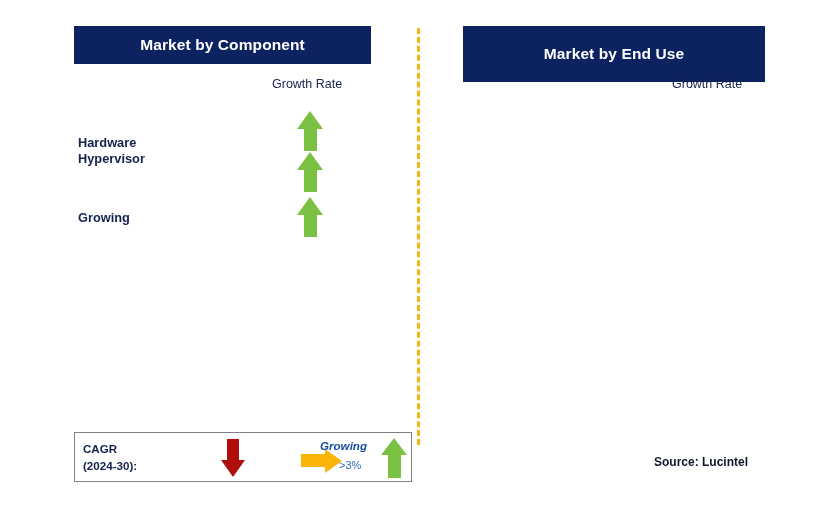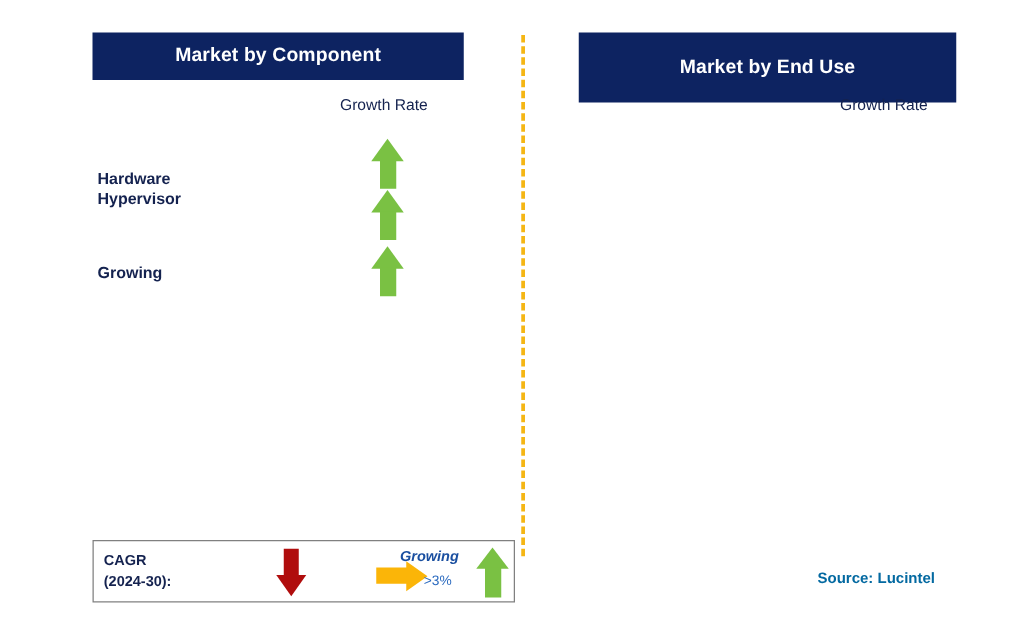--- a/index.html
+++ b/index.html
@@ -226,21 +226,21 @@
     background: #7ac143;
   }
 
   
   #source {
     position: absolute;
     left: 654px;
     top: 455px;
     font-size: 12px;
     font-weight: bold;
-    color: #0369a1;
+    color: #0f172a;
     white-space: nowrap;
   }
 </style>
 </head>
 <body>
 
 <div id="canvas">
 
   <div class="panel panel-left">
     <div class="panel-header">Market by Component</div>

